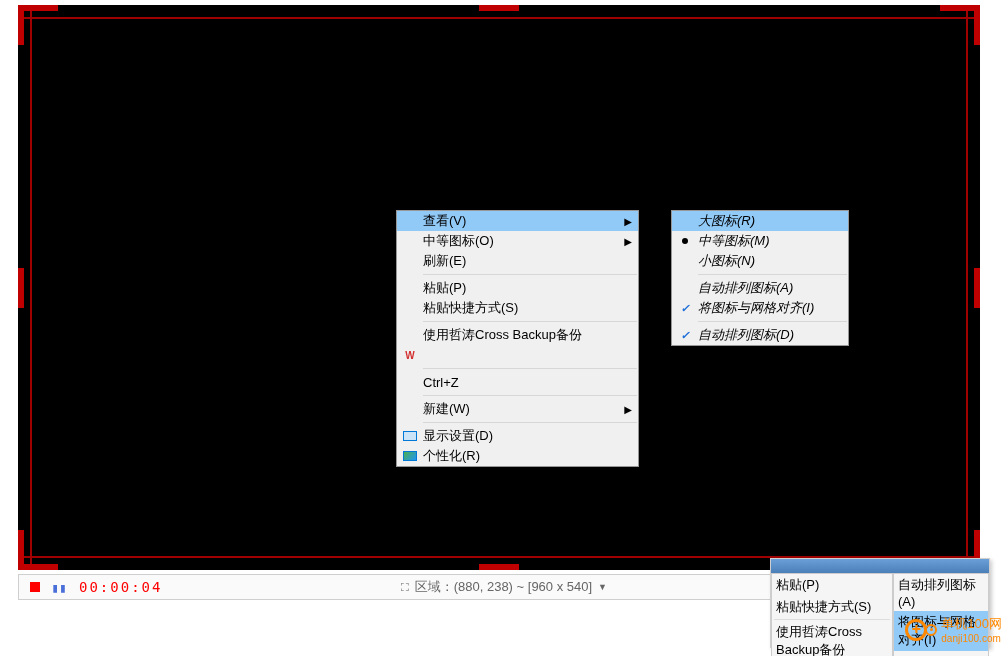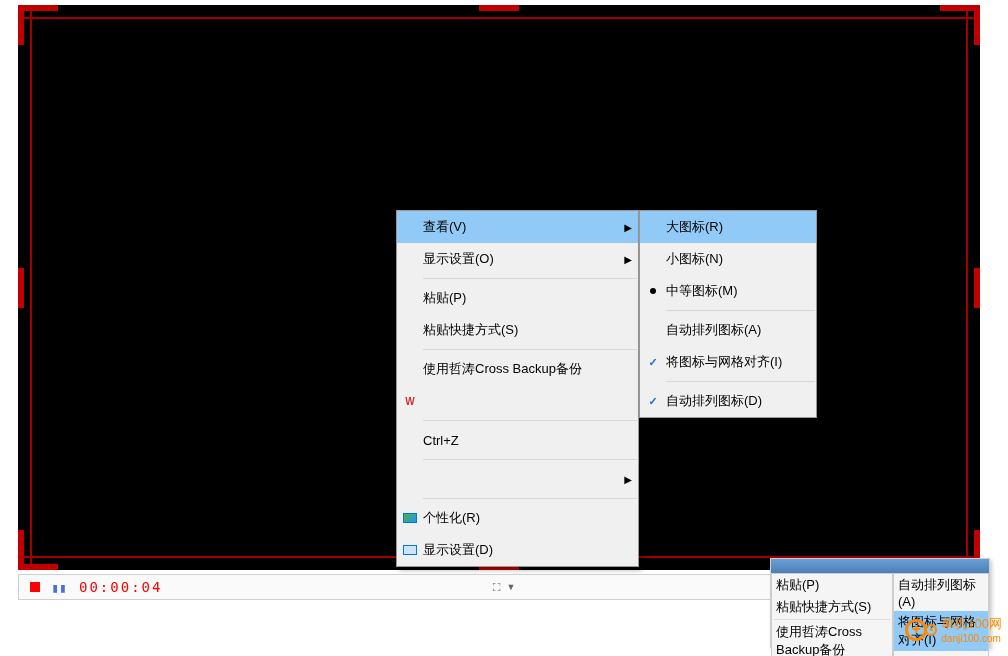--- a/index.html
+++ b/index.html
@@ -4,22 +4,22 @@
 <style>
 * { margin: 0; padding: 0; box-sizing: border-box; font-family: "Microsoft YaHei", "SimSun", sans-serif; font-size: 13px; }
 body { width: 1008px; height: 656px; background: #fff; position: relative; overflow: hidden; }
 
 .capture-area { position: absolute; left: 18px; top: 5px; width: 962px; height: 565px; background: #000; }
 .frame-line { position: absolute; background: #a00000; }
 .corner { position: absolute; background: #c00000; }
 
 .ctx-menu { position: absolute; background: #f0f0f0; border: 1px solid #979797; box-shadow: 3px 3px 5px rgba(0,0,0,0.3); }
 .ctx-main { left: 378px; top: 205px; width: 243px; }
-.ctx-sub { left: 621px; top: 205px; width: 178px; }
-.menu-row { display: flex; align-items: center; height: 32px; padding: 0 20px 0 0; cursor: default; position: relative; }
+.ctx-sub { left: 653px; top: 205px; width: 178px; font-style: italic; }
+.menu-row { display: flex; align-items: center; height: 20px; padding: 0 20px 0 0; cursor: default; position: relative; }
 .menu-row .ico { width: 26px; display: flex; justify-content: center; align-items: center; }
 .menu-row .lbl { flex: 1; color: #000; }
 .menu-row .sc { color: #000; padding-right: 6px; }
 .menu-row .arr { position: absolute; right: 6px; font-size: 10px; }
 .menu-row.hl { background: #91C9F7; }
 .menu-sep { height: 1px; background: #d7d7d7; margin: 3px 1px 3px 26px; }
 .chk { color: #1e6fd8; font-weight: bold; font-size: 11px; }
 .dot { width: 6px; height: 6px; background: #000; border-radius: 50%; }
 
 .toolbar { position: absolute; left: 18px; top: 574px; right: 18px; height: 26px; background: #fafafa; border: 1px solid #cfcfcf; display: flex; align-items: center; padding: 0 6px; }
@@ -71,23 +71,27 @@
   <div class="corner" style="right:0;top:50%;margin-top:-20px;width:6px;height:40px"></div>
 
   <div class="ctx-menu ctx-main">
     <div class="menu-row hl">
         <span class="ico"></span>
         <span class="lbl">查看(V)</span>
         <span class="arr">▶</span>
       </div>
     <div class="menu-row">
         <span class="ico"></span>
-        <span class="lbl">显示设置(O)</span>
+        <span class="lbl">中等图标(O)</span>
         <span class="arr">▶</span>
       </div>
+    <div class="menu-row">
+        <span class="ico"></span>
+        <span class="lbl">刷新(E)</span>
+      </div>
     <div class="menu-sep"></div>
     <div class="menu-row">
         <span class="ico"></span>
         <span class="lbl">粘贴(P)</span>
       </div>
     <div class="menu-row">
         <span class="ico"></span>
         <span class="lbl">粘贴快捷方式(S)</span>
       </div>
     <div class="menu-sep"></div>
@@ -101,51 +105,52 @@
         </span>
       </div>
     <div class="menu-sep"></div>
     <div class="menu-row">
         <span class="ico"></span>
         <span class="sc">Ctrl+Z</span>
       </div>
     <div class="menu-sep"></div>
     <div class="menu-row">
         <span class="ico"></span>
+        <span class="lbl">新建(W)</span>
         <span class="arr">▶</span>
       </div>
     <div class="menu-sep"></div>
     <div class="menu-row">
         <span class="ico">
+          <span class="icon-monitor"></span>
+        </span>
+        <span class="lbl">显示设置(D)</span>
+      </div>
+    <div class="menu-row">
+        <span class="ico">
           <span class="icon-monitor2"></span>
         </span>
         <span class="lbl">个性化(R)</span>
-      </div>
-    <div class="menu-row">
-        <span class="ico">
-          <span class="icon-monitor"></span>
-        </span>
-        <span class="lbl">显示设置(D)</span>
       </div>
   </div>
 
   <div class="ctx-menu ctx-sub">
     <div class="menu-row hl">
         <span class="ico"></span>
         <span class="lbl">大图标(R)</span>
       </div>
     <div class="menu-row">
+        <span class="ico">
+          <span class="dot"></span>
+        </span>
+        <span class="lbl">中等图标(M)</span>
+      </div>
+    <div class="menu-row">
         <span class="ico"></span>
         <span class="lbl">小图标(N)</span>
-      </div>
-    <div class="menu-row">
-        <span class="ico">
-          <span class="dot"></span>
-        </span>
-        <span class="lbl">中等图标(M)</span>
       </div>
     <div class="menu-sep"></div>
     <div class="menu-row">
         <span class="ico"></span>
         <span class="lbl">自动排列图标(A)</span>
       </div>
     <div class="menu-row">
         <span class="ico">
           <span class="chk">✓</span>
         </span>
@@ -164,20 +169,21 @@
 <div class="toolbar">
   <div class="tb-btn">
       <span style="width:10px;height:10px;background:#ff0000"></span>
     </div>
   <div class="tb-btn">
       <span style="color:#4a6fd8;font-weight:bold;font-family:monospace">▮▮</span>
     </div>
   <span class="timer">00:00:04</span>
   <div class="tb-center">
     <span style="font-size:11px">⛶</span>
+    <span>区域：(880, 238) ~ [960 x 540]</span>
     <span style="font-size:9px">▼</span>
   </div>
   <div class="tb-right">
     <span style="color:#3a5fc8">📷</span>
     <span style="color:#3a5fc8">✎</span>
     <span style="color:#e8a23a">📁</span>
     <span style="color:#777">⚙</span>
     <span style="color:#ff0000;font-weight:bold">✕</span>
   </div>
 </div>

